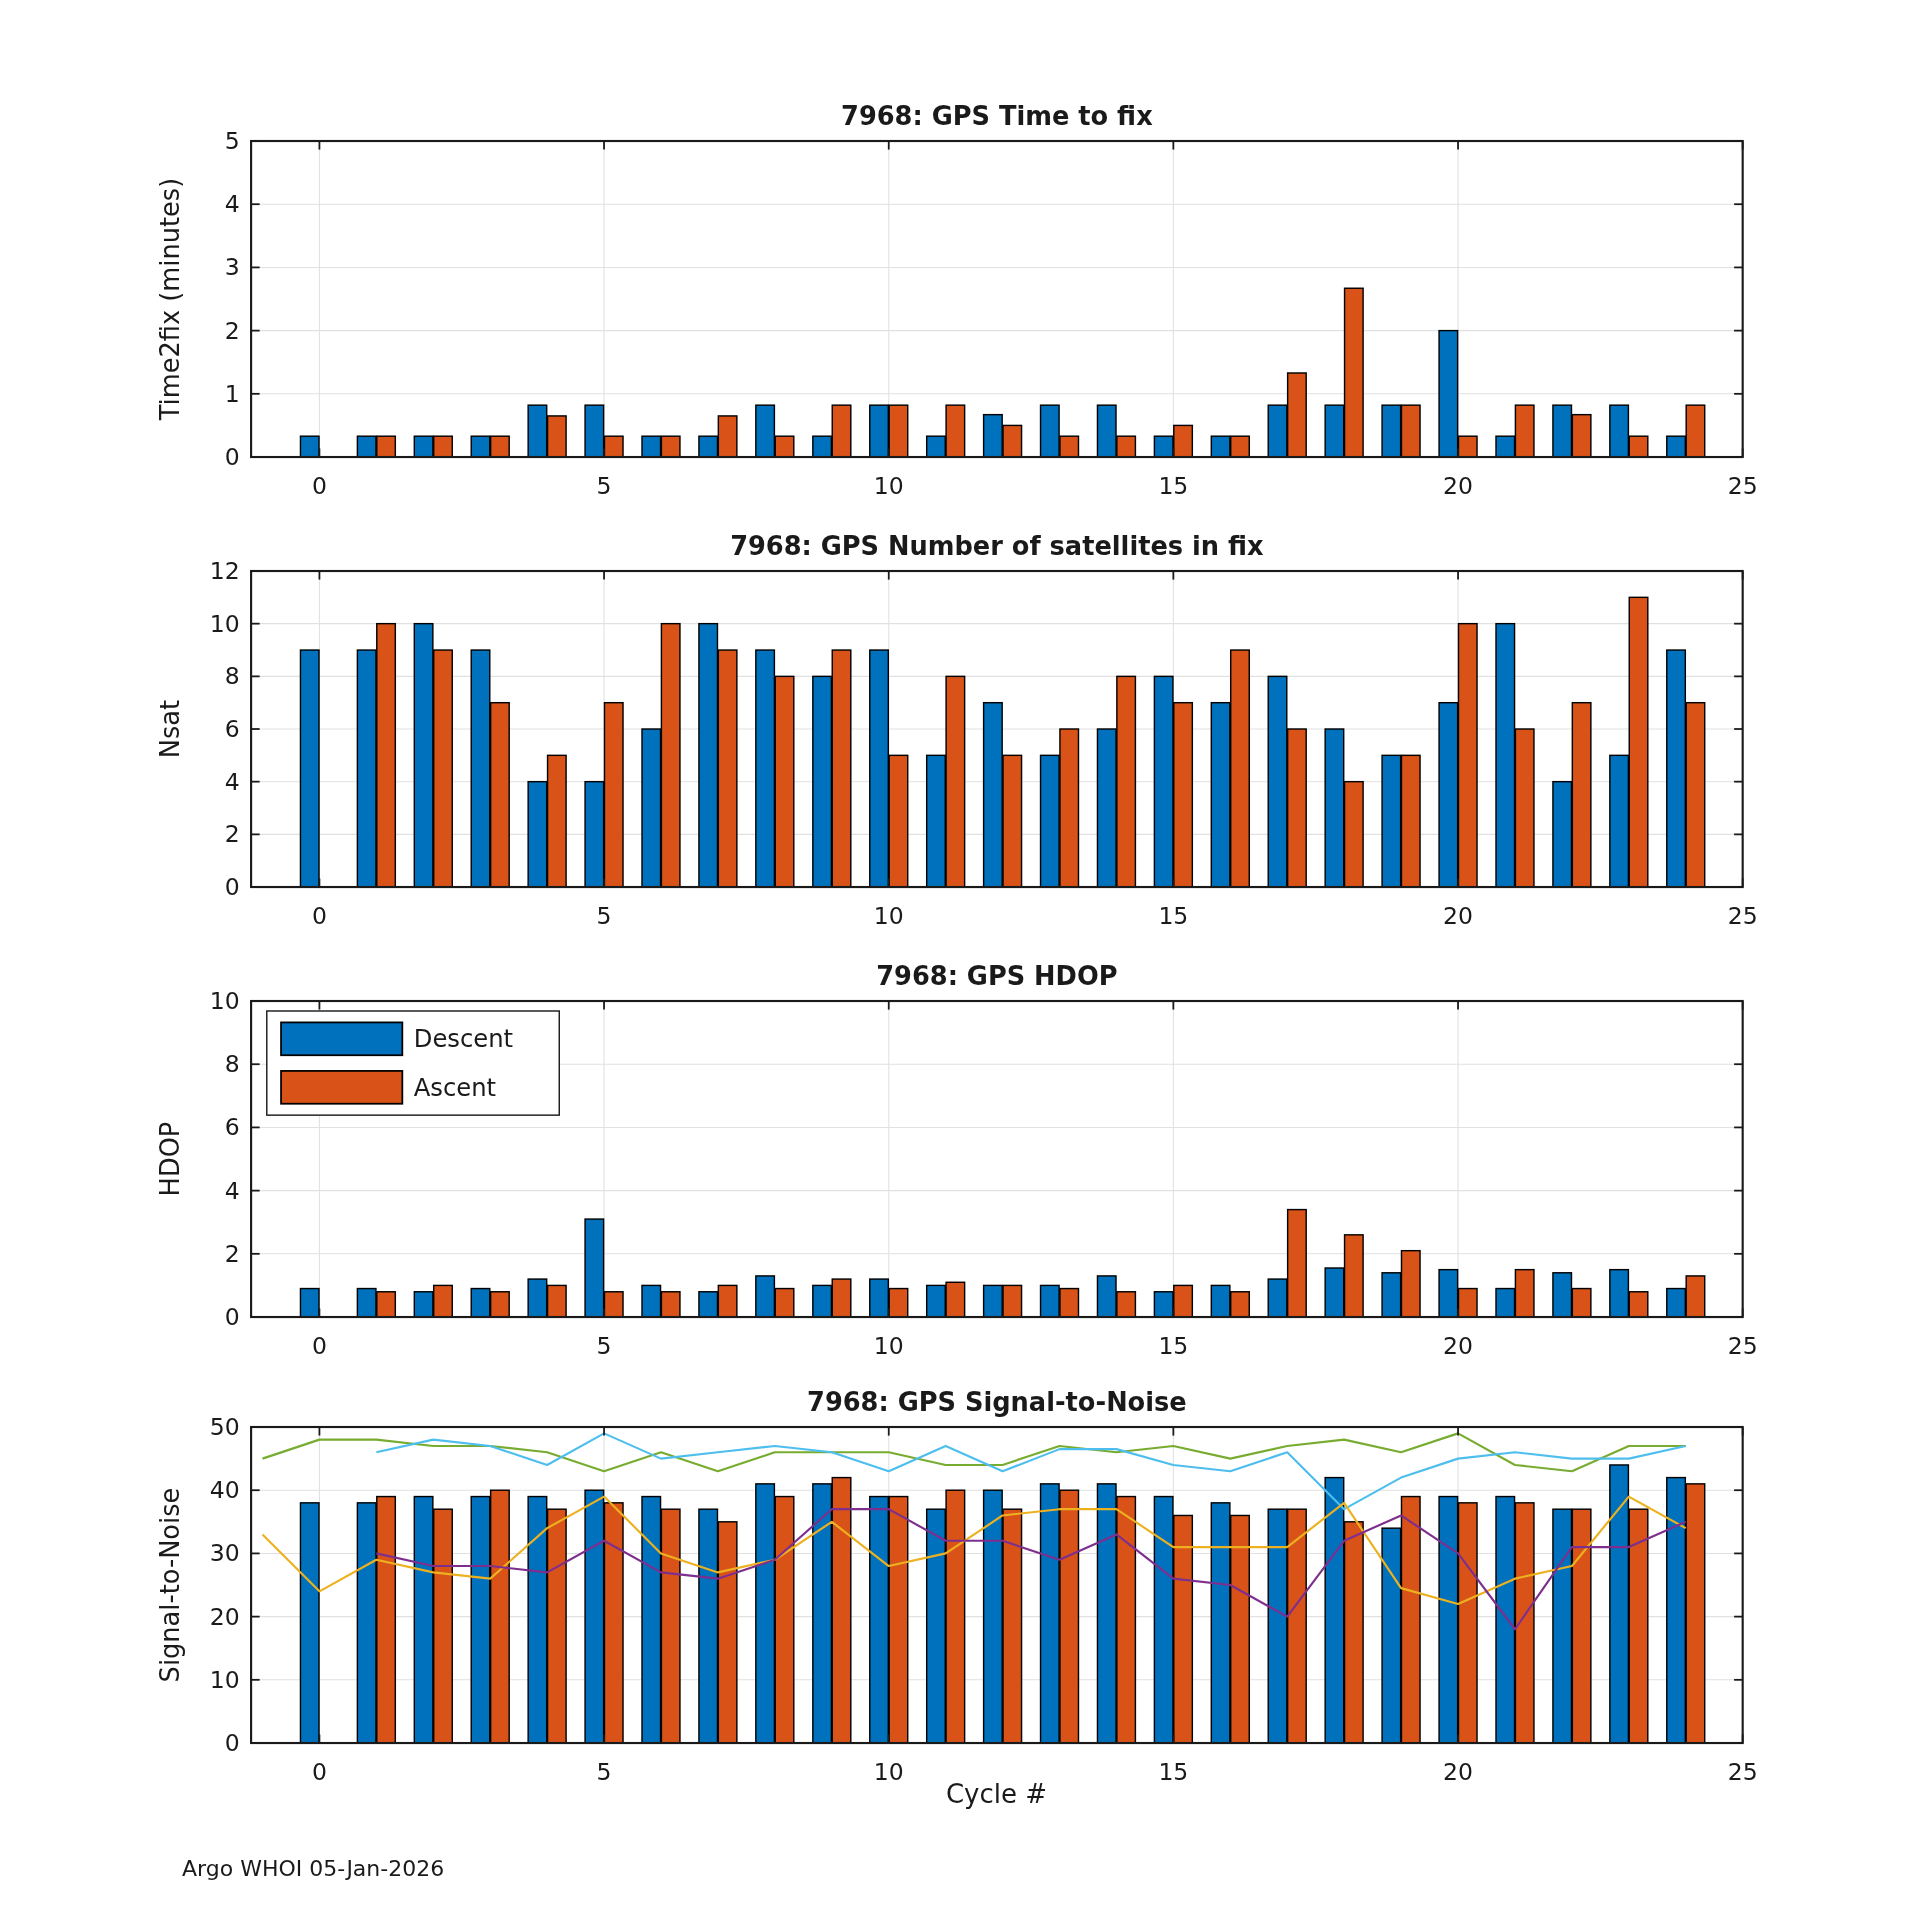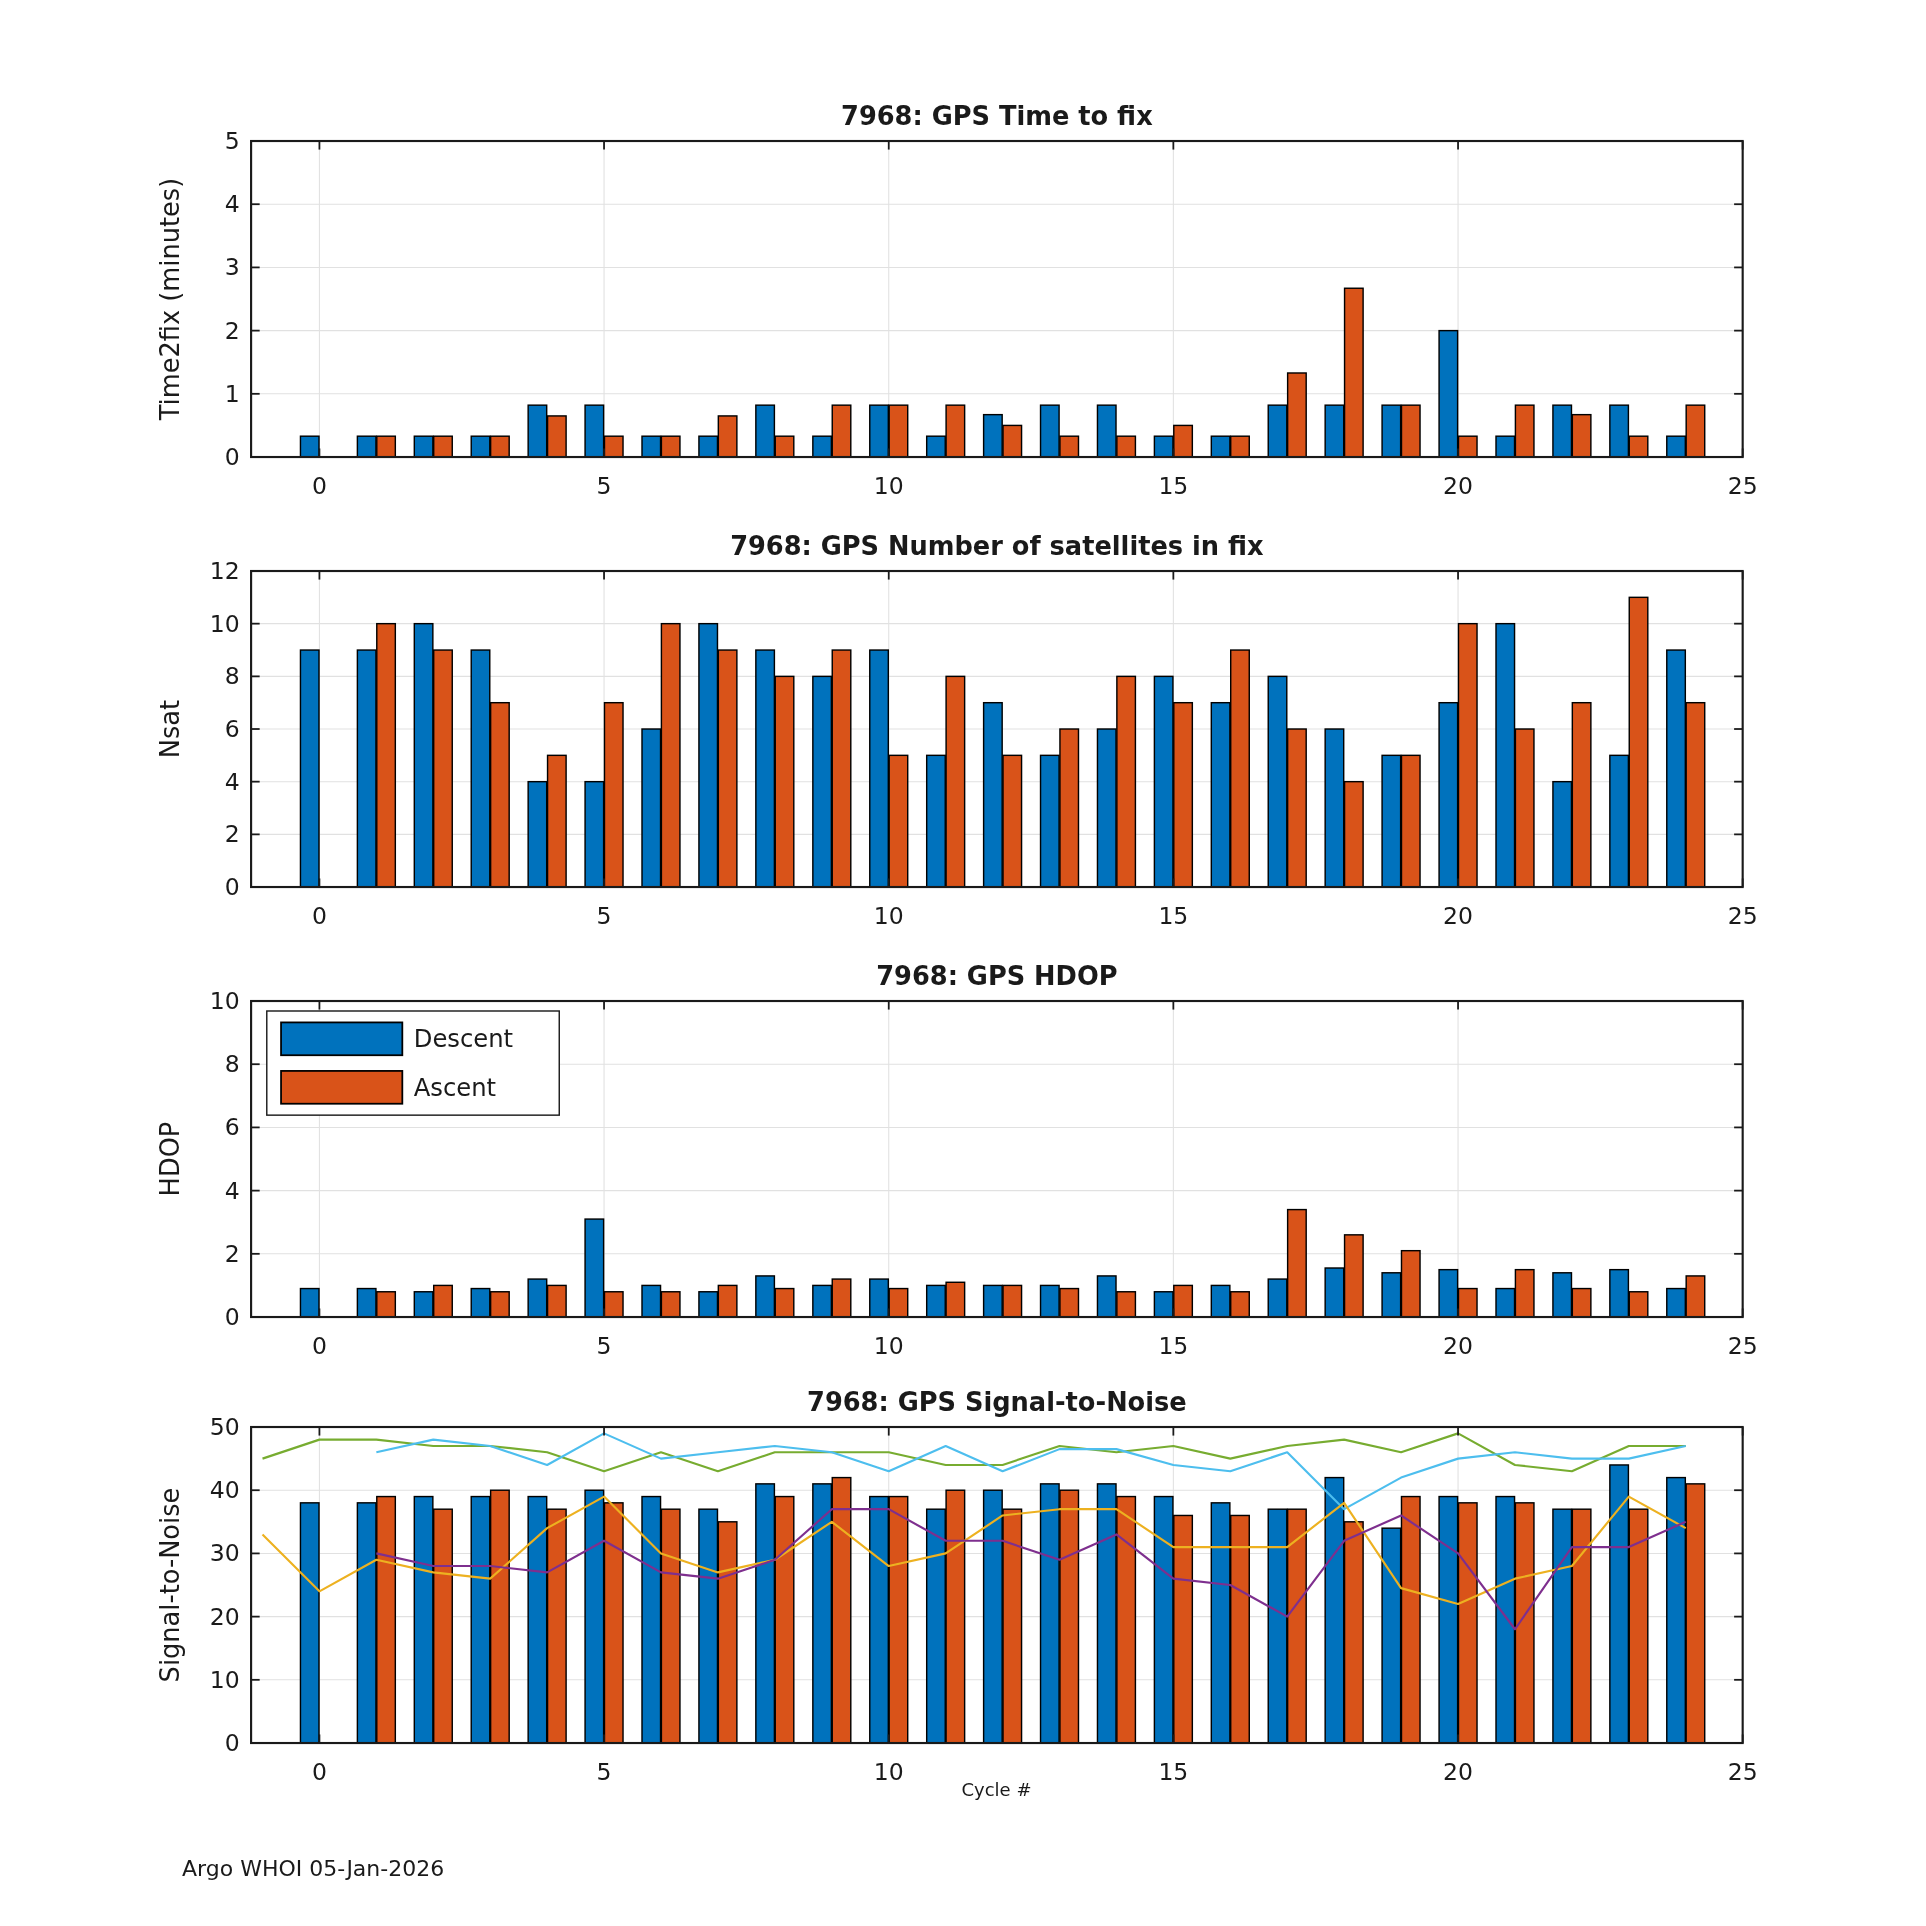--- a/index.html
+++ b/index.html
@@ -2,21 +2,21 @@
 <html style="font-size:11.4px"><head>
 <meta charset="utf-8">
 <style>
   html,body{margin:0;padding:0;background:#ffffff;}
   .figure{position:relative;width:1926px;height:1926px;background:#ffffff;overflow:hidden;
           font-family:"DejaVu Sans", "Liberation Sans", sans-serif;}
   .figure svg{position:absolute;left:0;}
   svg text{font-family:"DejaVu Sans", "Liberation Sans", sans-serif;fill:#1a1a1a;}
   svg text.title{font-weight:bold;}
   .xlabel{position:absolute;left:854px;top:1779px;width:285px;text-align:center;
-          font-size:18px;color:#1a1a1a;}
+          font-size:26px;color:#1a1a1a;}
   .footer{position:absolute;left:182px;top:1856px;font-size:22px;color:#1a1a1a;}
 </style>
 </head>
 <body>
 
 <div class="figure">
   <svg width="1926" height="441" viewBox="0 0 2700 618" style="top: 91px;">
       <g>
         <line x1="447.8" y1="70" x2="447.8" y2="513" stroke="#E1E1E1" stroke-width="1.5"></line>
         <line x1="846.8" y1="70" x2="846.8" y2="513" stroke="#E1E1E1" stroke-width="1.5"></line>

